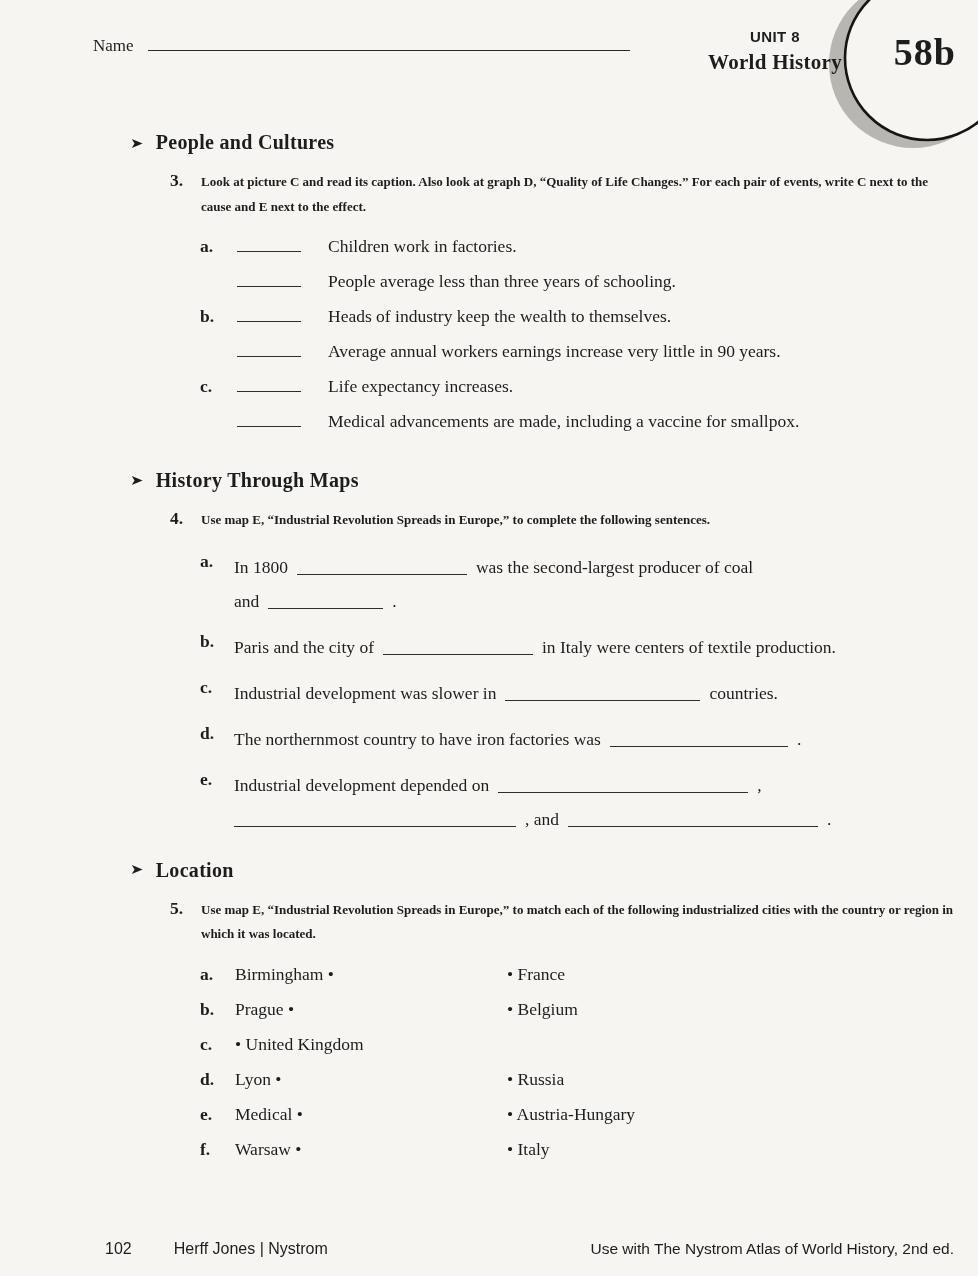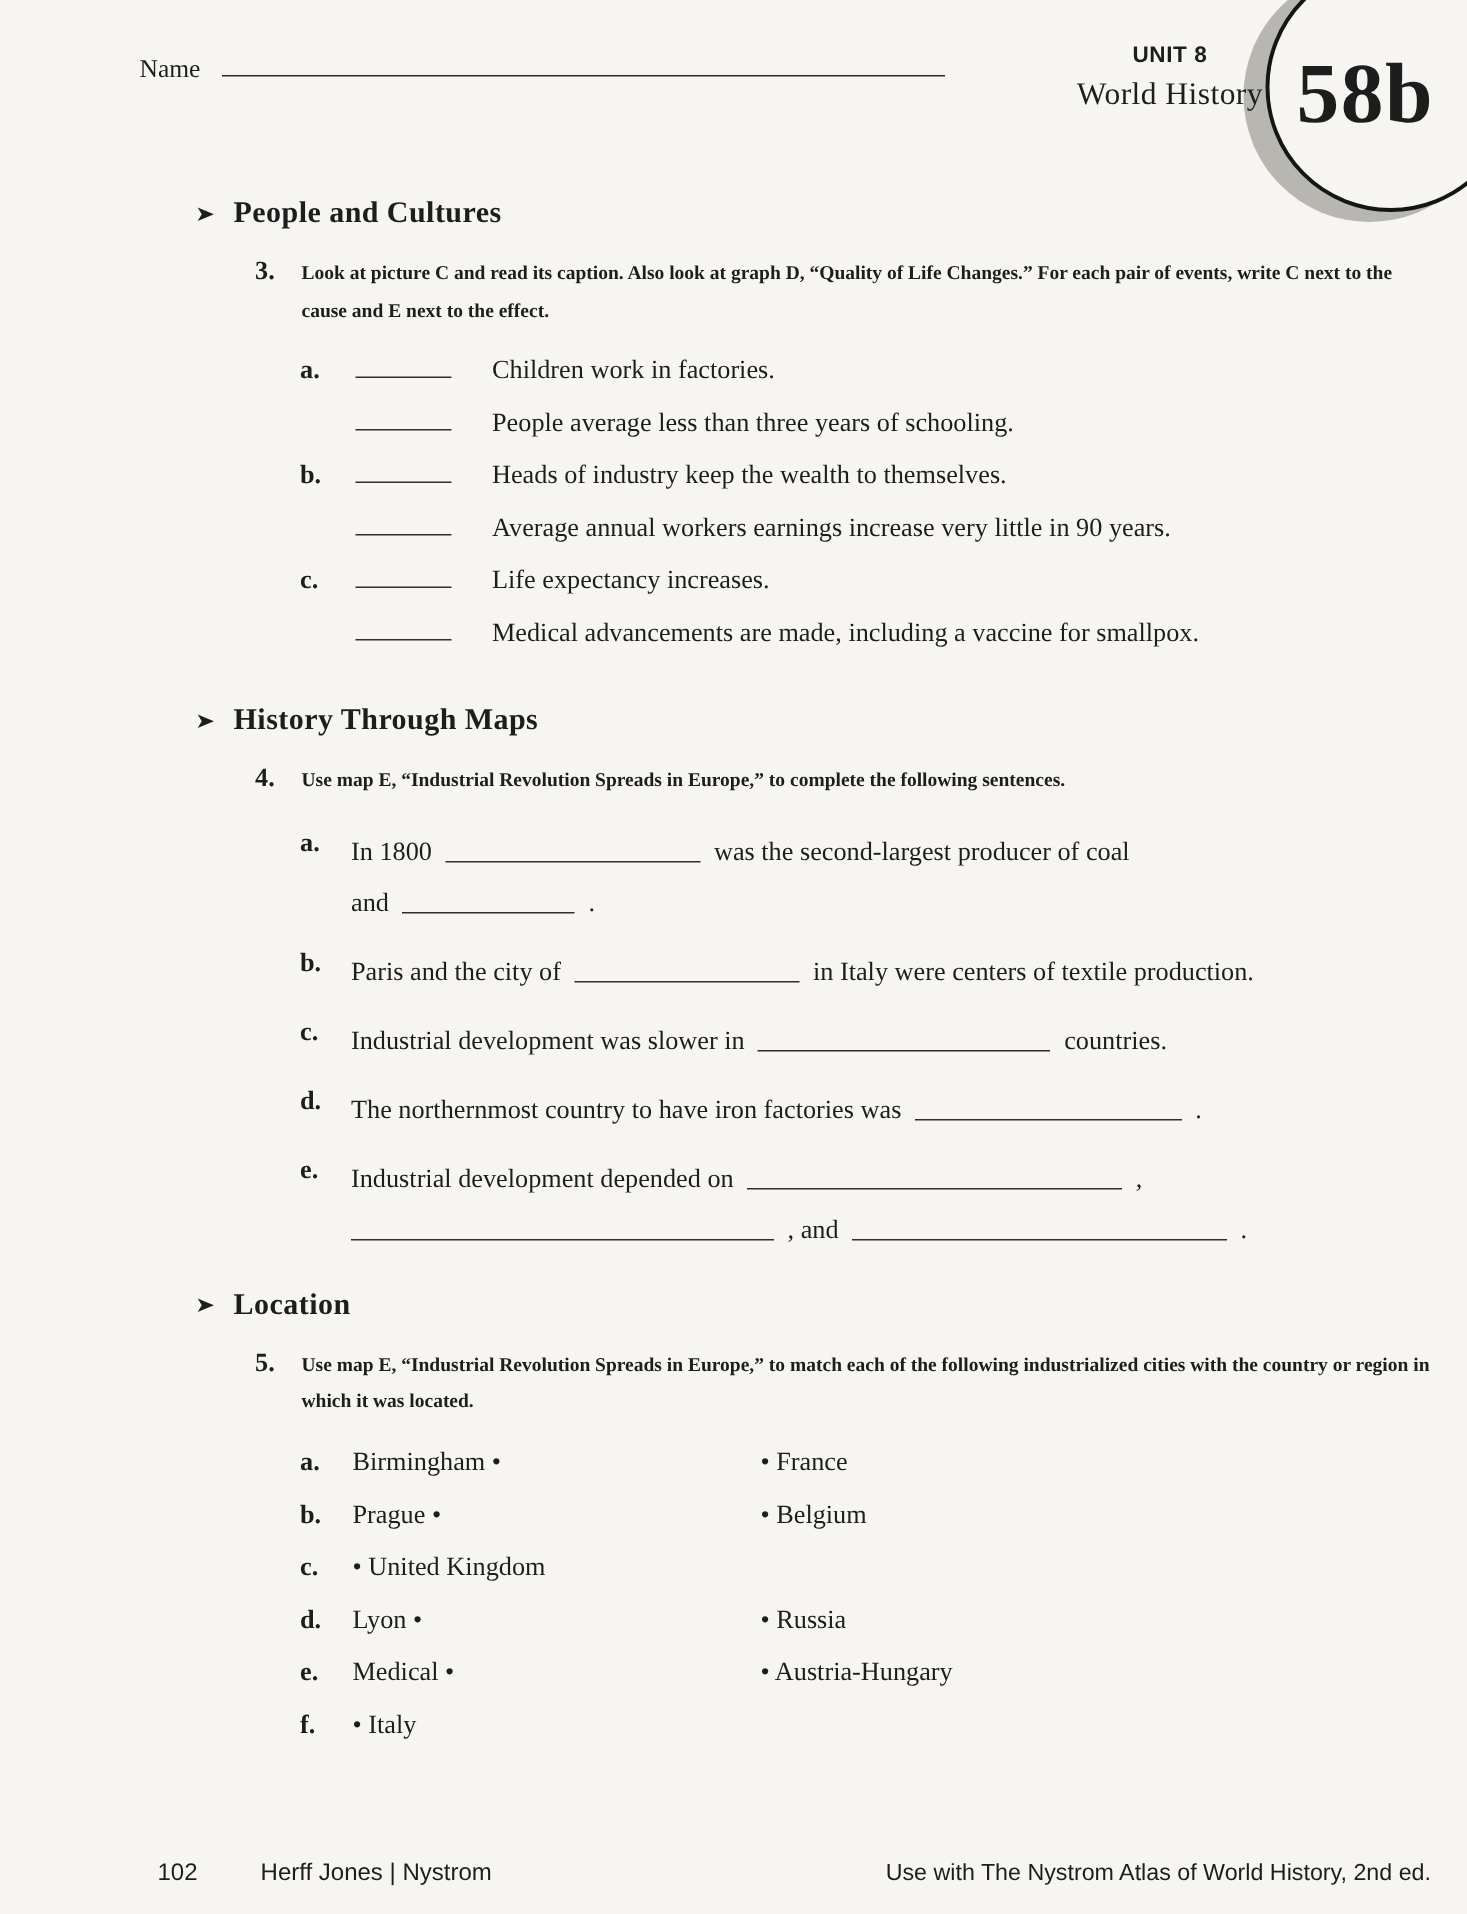--- a/index.html
+++ b/index.html
@@ -12,26 +12,26 @@
     color: #1d1d1d;
     margin: 0 auto;
   }
 
   
   .name-row { position: absolute; top: 36px; left: 93px; display: flex; align-items: baseline; font-size: 17px; }
   .name-line { display: inline-block; width: 482px; border-bottom: 1.6px solid #2a2a2a; height: 14px; margin-left: 14px; }
 
   .unit-block { position: absolute; top: 28px; right: 136px; text-align: center; }
   .unit-label { font-family: "Liberation Sans", sans-serif; font-weight: bold; font-size: 15px; letter-spacing: .4px; }
-  .subject-label { font-size: 21px; font-weight: normal; margin-top: 5px; letter-spacing: .3px; }
+  .subject-label { font-size: 21px; font-weight: bold; margin-top: 5px; letter-spacing: .3px; }
 
   .corner-svg { position: absolute; top: 0; right: 0; }
   .page-code {
     position: absolute; top: 30px; right: 22px;
-    font-size: 57px; font-weight: bold; letter-spacing: 1px; text-align: center;
+    font-size: 38px; font-weight: bold; letter-spacing: 1px; text-align: center;
   }
 
   
   main { position: absolute; top: 131px; left: 130px; width: 830px; }
 
   .sec-head { display: flex; align-items: center; gap: 12px; font-size: 20px; font-weight: bold; letter-spacing: .3px; margin-bottom: 16px; }
   .arrow { font-family: "DejaVu Sans", sans-serif; font-size: 16px; line-height: 1; transform: scaleY(.9); }
 
   .question { display: flex; margin: 0 0 17px 40px; }
   .qnum { width: 31px; font-weight: bold; font-size: 17.5px; flex: none; }
@@ -210,20 +210,21 @@
         <span class="pair-city">Lyon •</span>
         <span class="pair-country">• Russia</span>
       </div>
       <div class="pair-row">
         <span class="pair-letter">e.</span>
         <span class="pair-city">Medical •</span>
         <span class="pair-country">• Austria-Hungary</span>
       </div>
       <div class="pair-row">
         <span class="pair-letter">f.</span>
+        <span class="pair-city">Warsaw •</span>
         <span class="pair-country">• Italy</span>
       </div>
     </div>
   </section>
 
 </main>
 
 <footer>
   <div class="footer-left">
     <span>102</span>

